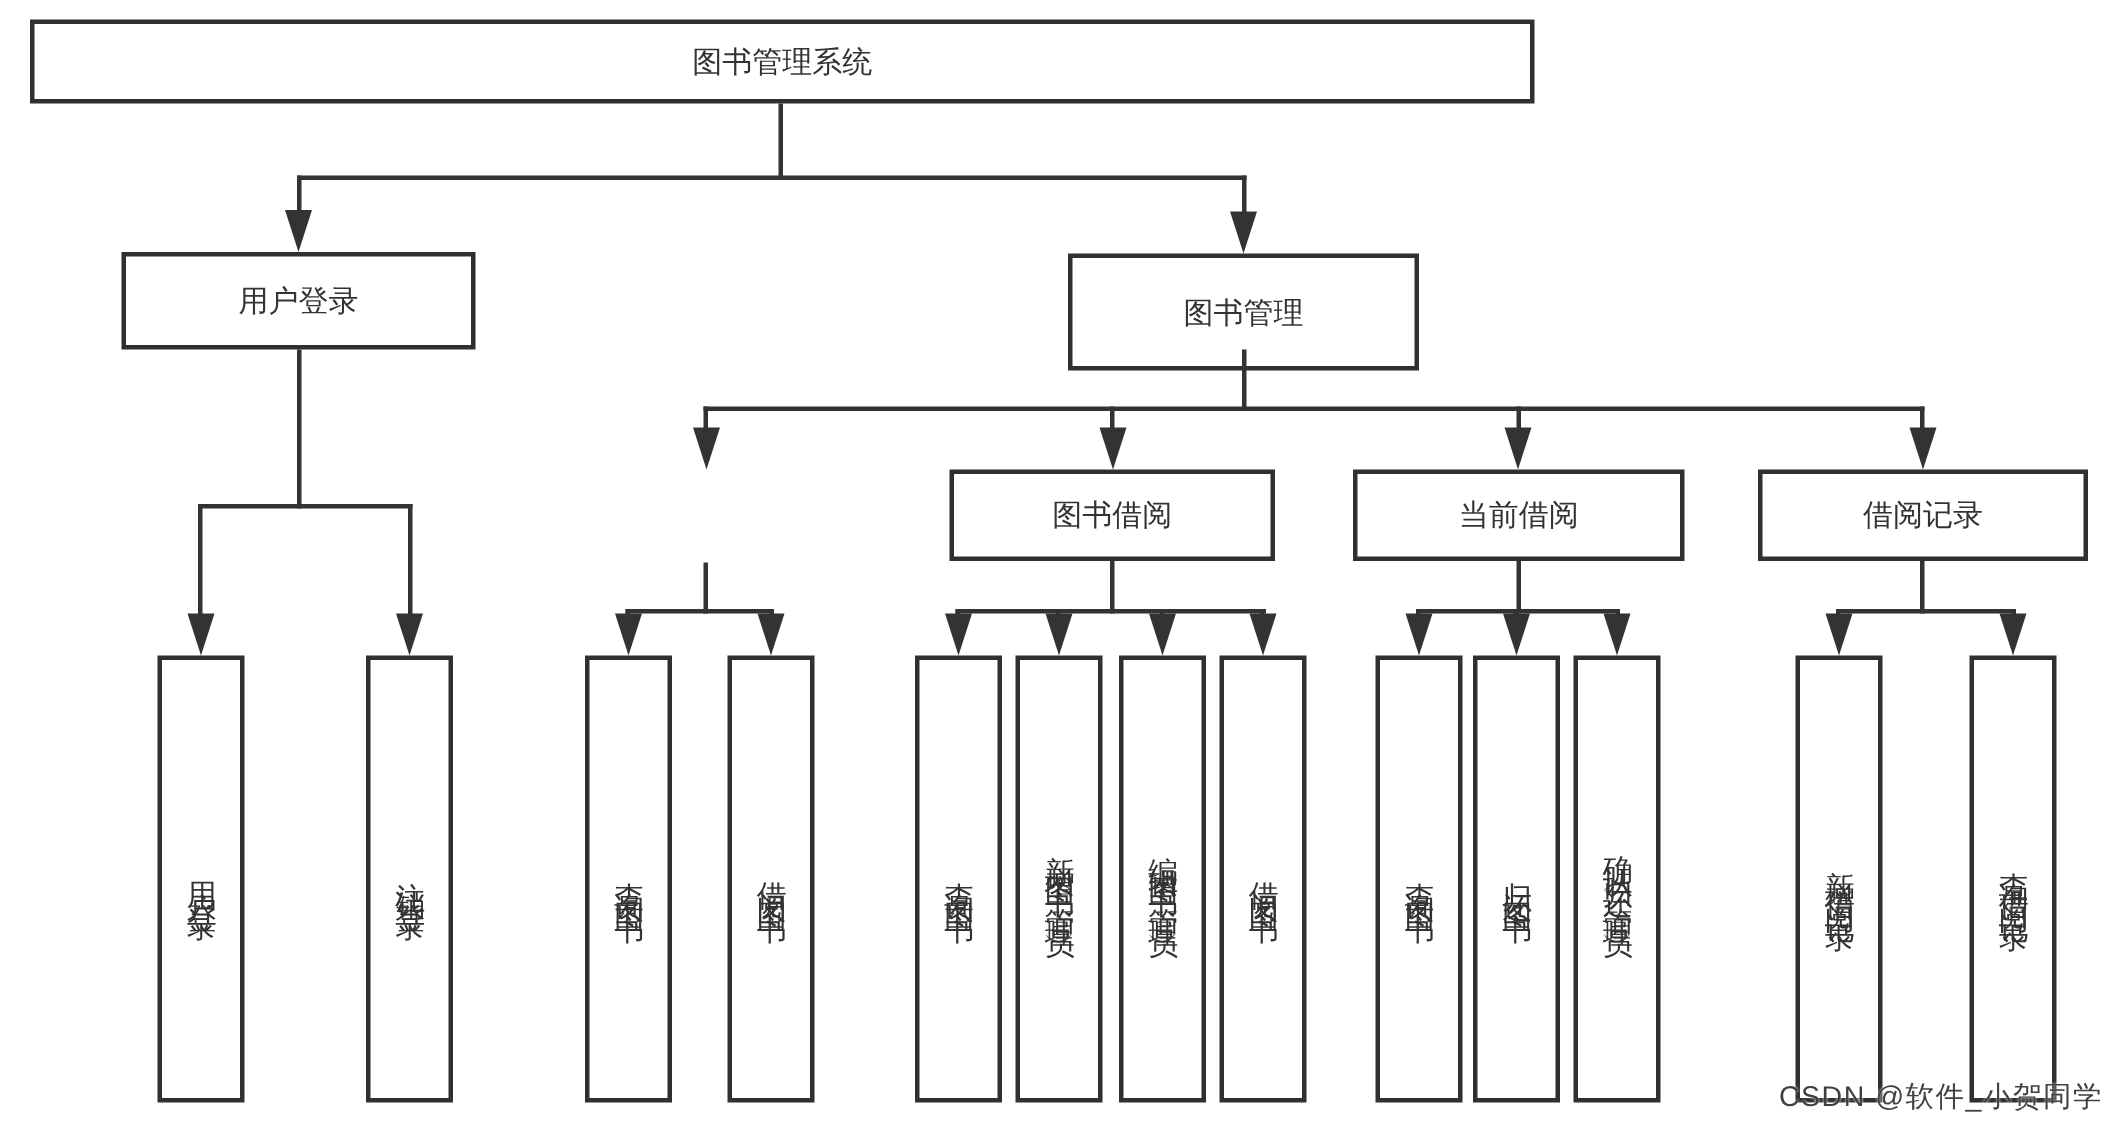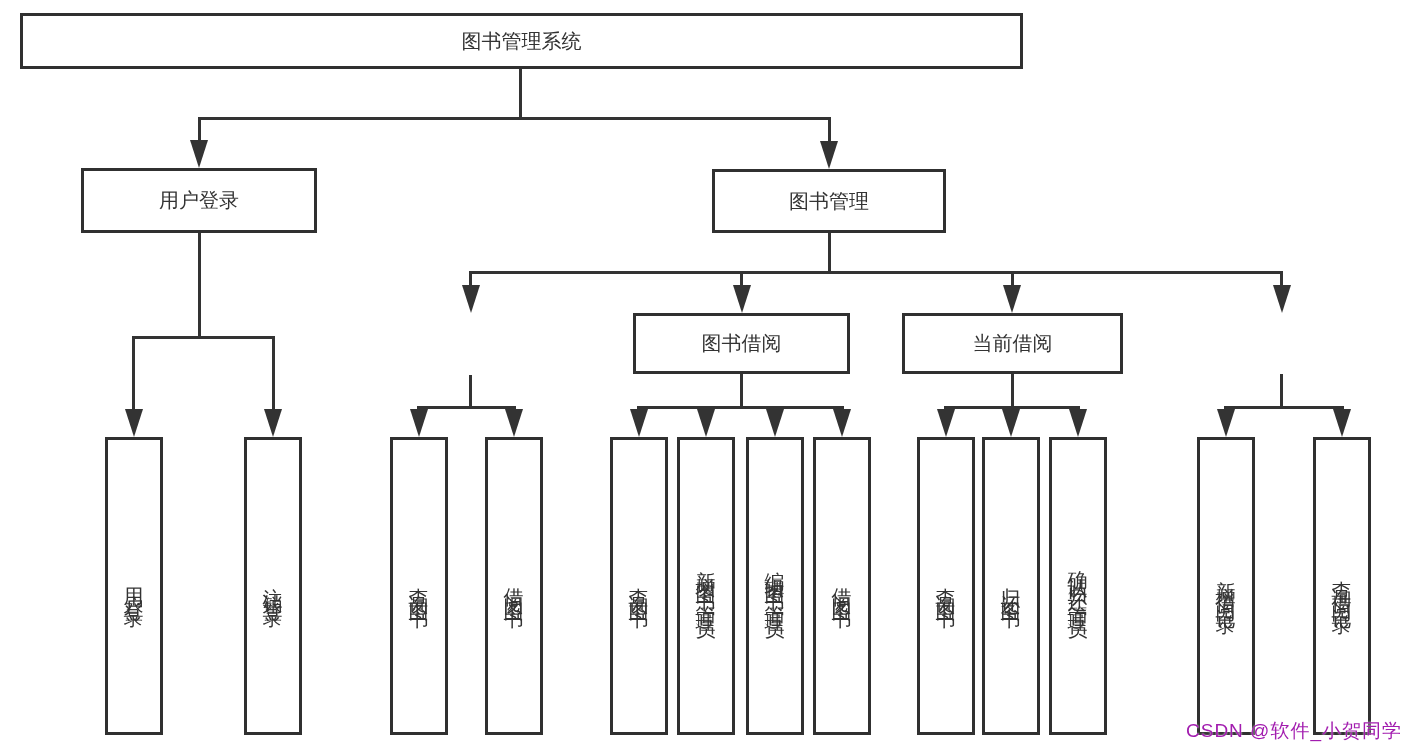--- a/index.html
+++ b/index.html
@@ -19,49 +19,52 @@
   .hline,.vline{position:absolute;background:#333333;}
   .hline{height:3px;}
   .vline{width:3px;}
   .arrow{
     position:absolute;width:0;height:0;
     border-left:9px solid transparent;border-right:9px solid transparent;
     border-top:28px solid #333333;
   }
   .watermark{
     position:absolute;left:1186px;top:718px;font-size:19px;letter-spacing:1px;
-    color:#a21caf;text-shadow:0 0 2px #ffffff;z-index:5;white-space:nowrap;
+    color:#404040;text-shadow:0 0 2px #ffffff;z-index:5;white-space:nowrap;
   }
 </style>
 </head>
 <body>
 
 <div class="canvas">
 
   <div class="node" style="left:20px;top:13px;width:1003px;height:56px;">
     <span>图书管理系统</span>
   </div>
 
   <div class="node" style="left:81px;top:168px;width:236px;height:65px;">
     <span>用户登录</span>
   </div>
 
-  <div class="node" style="left:712px;top:169px;width:234px;height:64px;align-items:center;">
+  <div class="node" style="left:712px;top:169px;width:234px;height:78px;align-items:center;">
     <span>图书管理</span>
   </div>
 
 
   <div class="node" style="left:633px;top:313px;width:217px;height:61px;">
     <span>图书借阅</span>
   </div>
 
   <div class="node" style="left:902px;top:313px;width:221px;height:61px;">
     <span>当前借阅</span>
   </div>
 
+  <div class="node" style="left:1172px;top:313px;width:220px;height:61px;">
+    <span>借阅记录</span>
+  </div>
 
   <div class="node leaf" style="left:105px;top:437px;width:58px;height:298px;">
     <span class="vtext">用户登录</span>
   </div>
 
   <div class="node leaf" style="left:244px;top:437px;width:58px;height:298px;">
     <span class="vtext">注销登录</span>
   </div>
 
   <div class="node leaf" style="left:390px;top:437px;width:58px;height:298px;">

